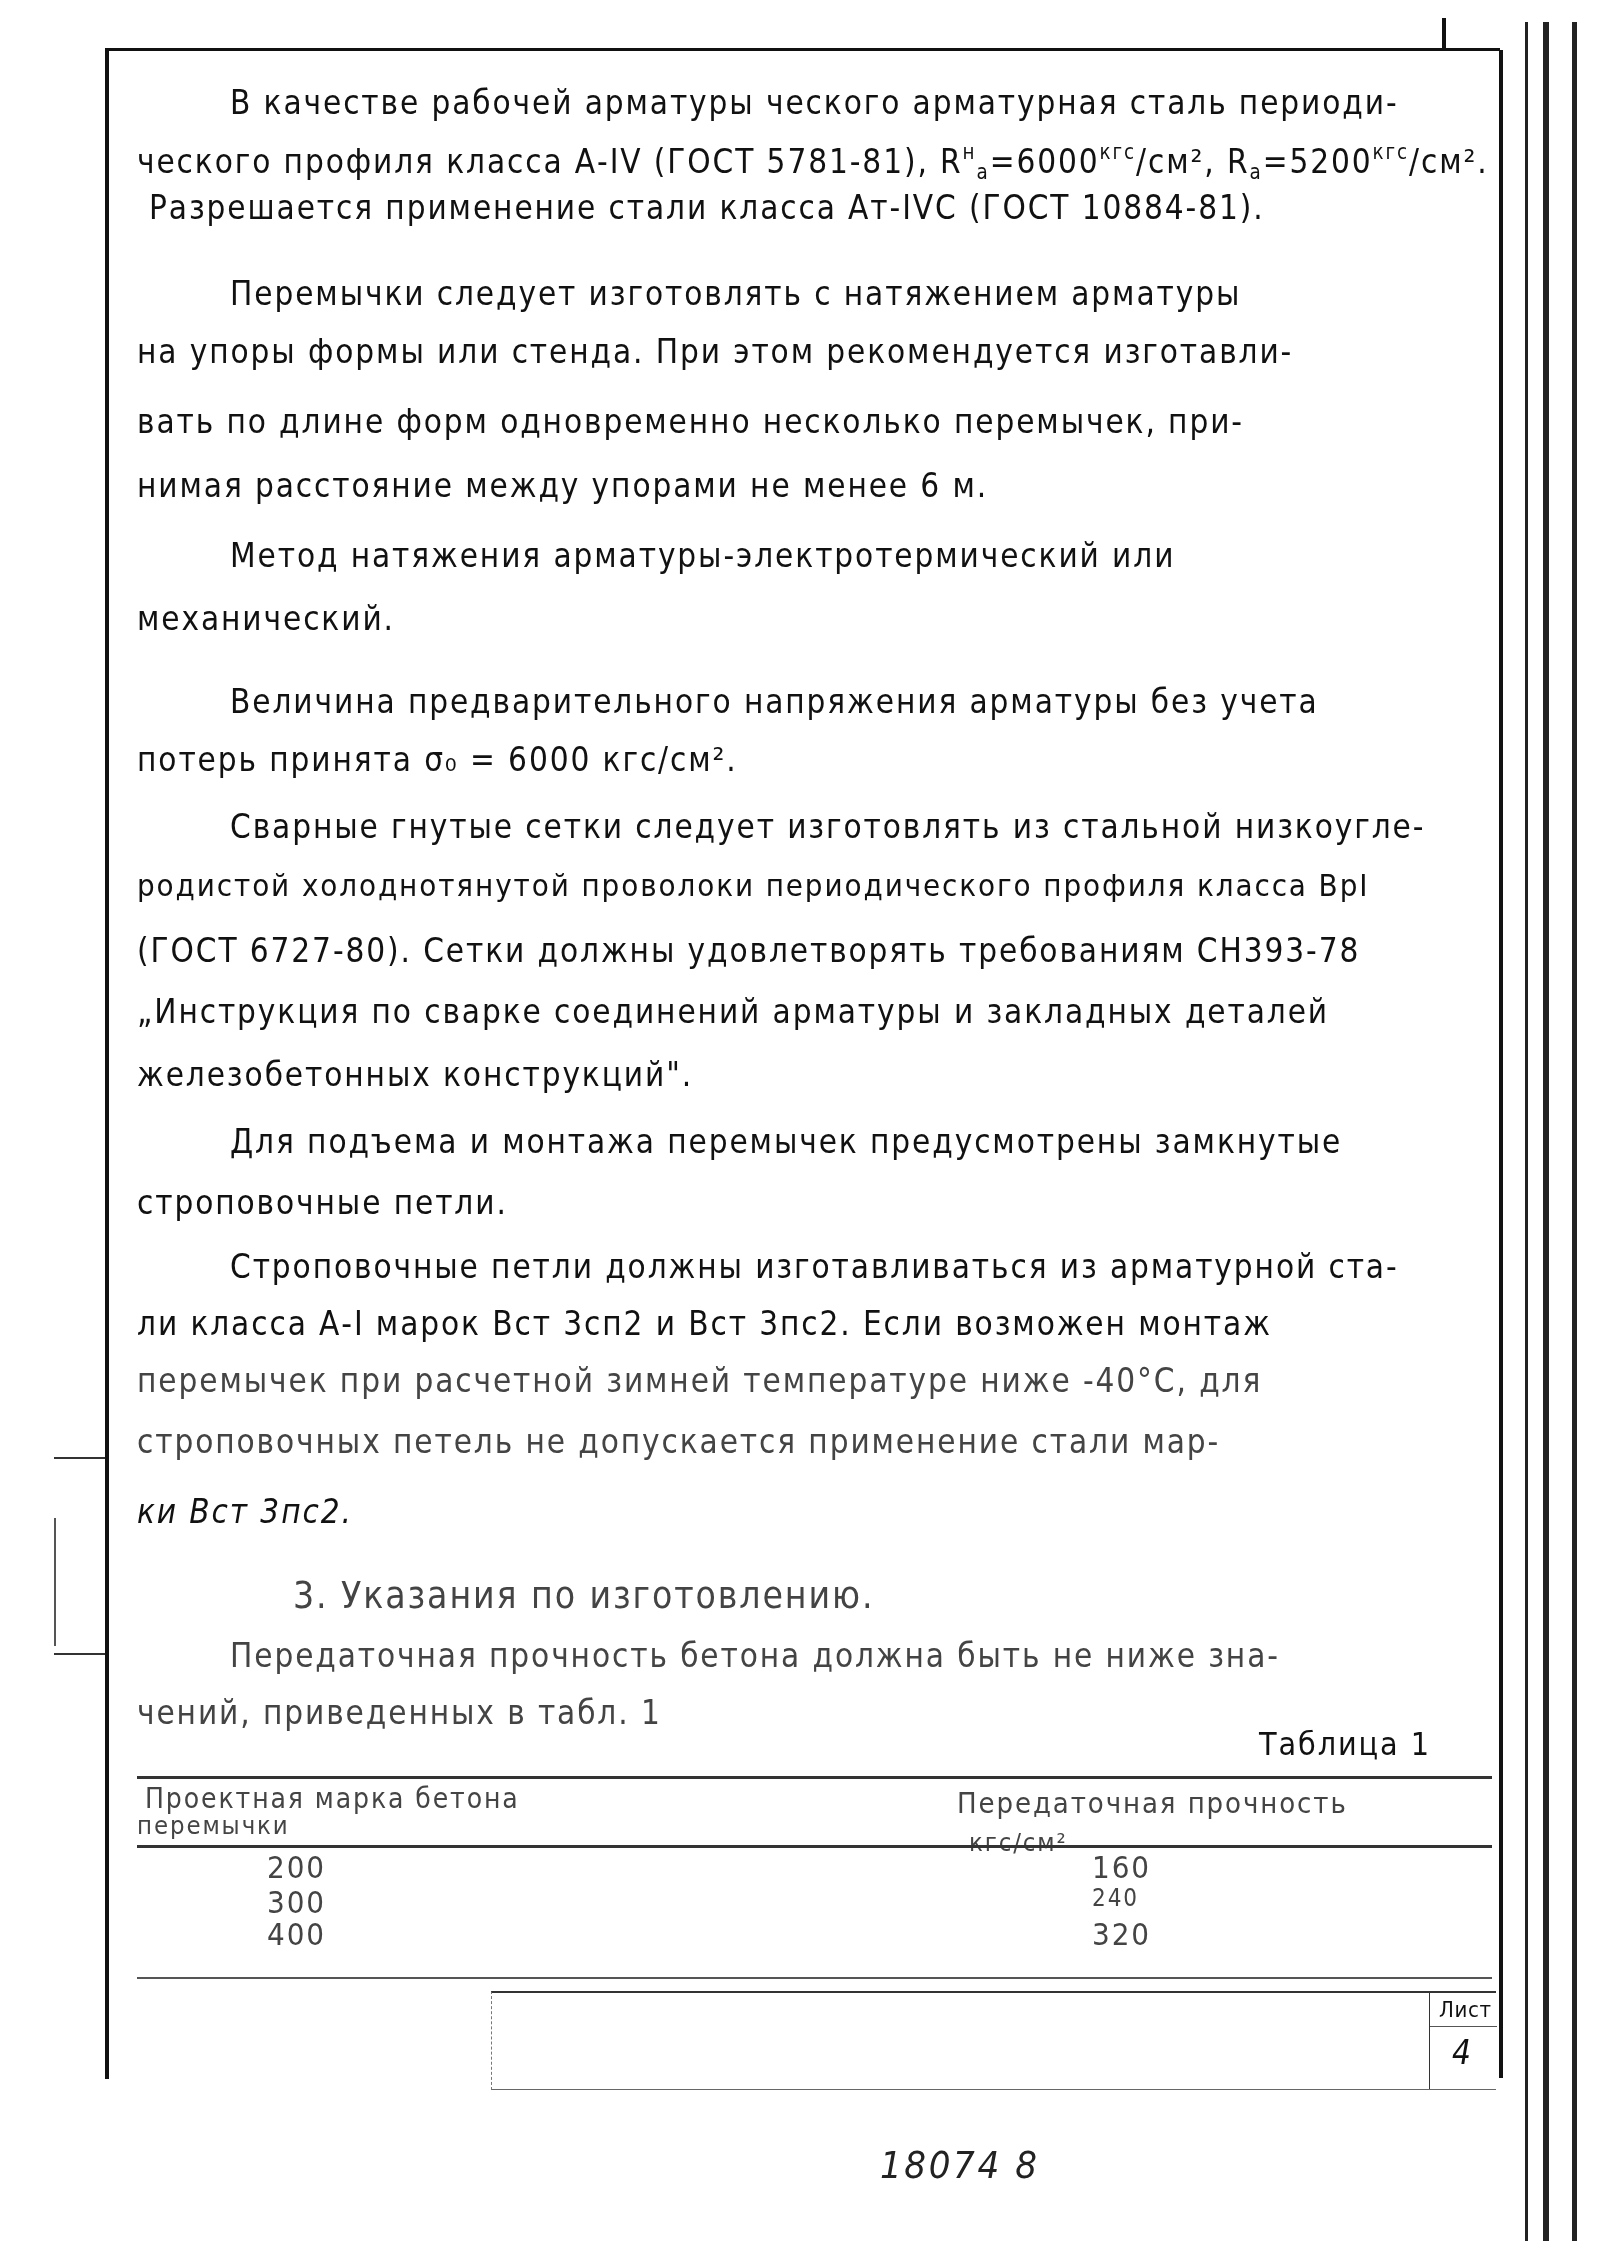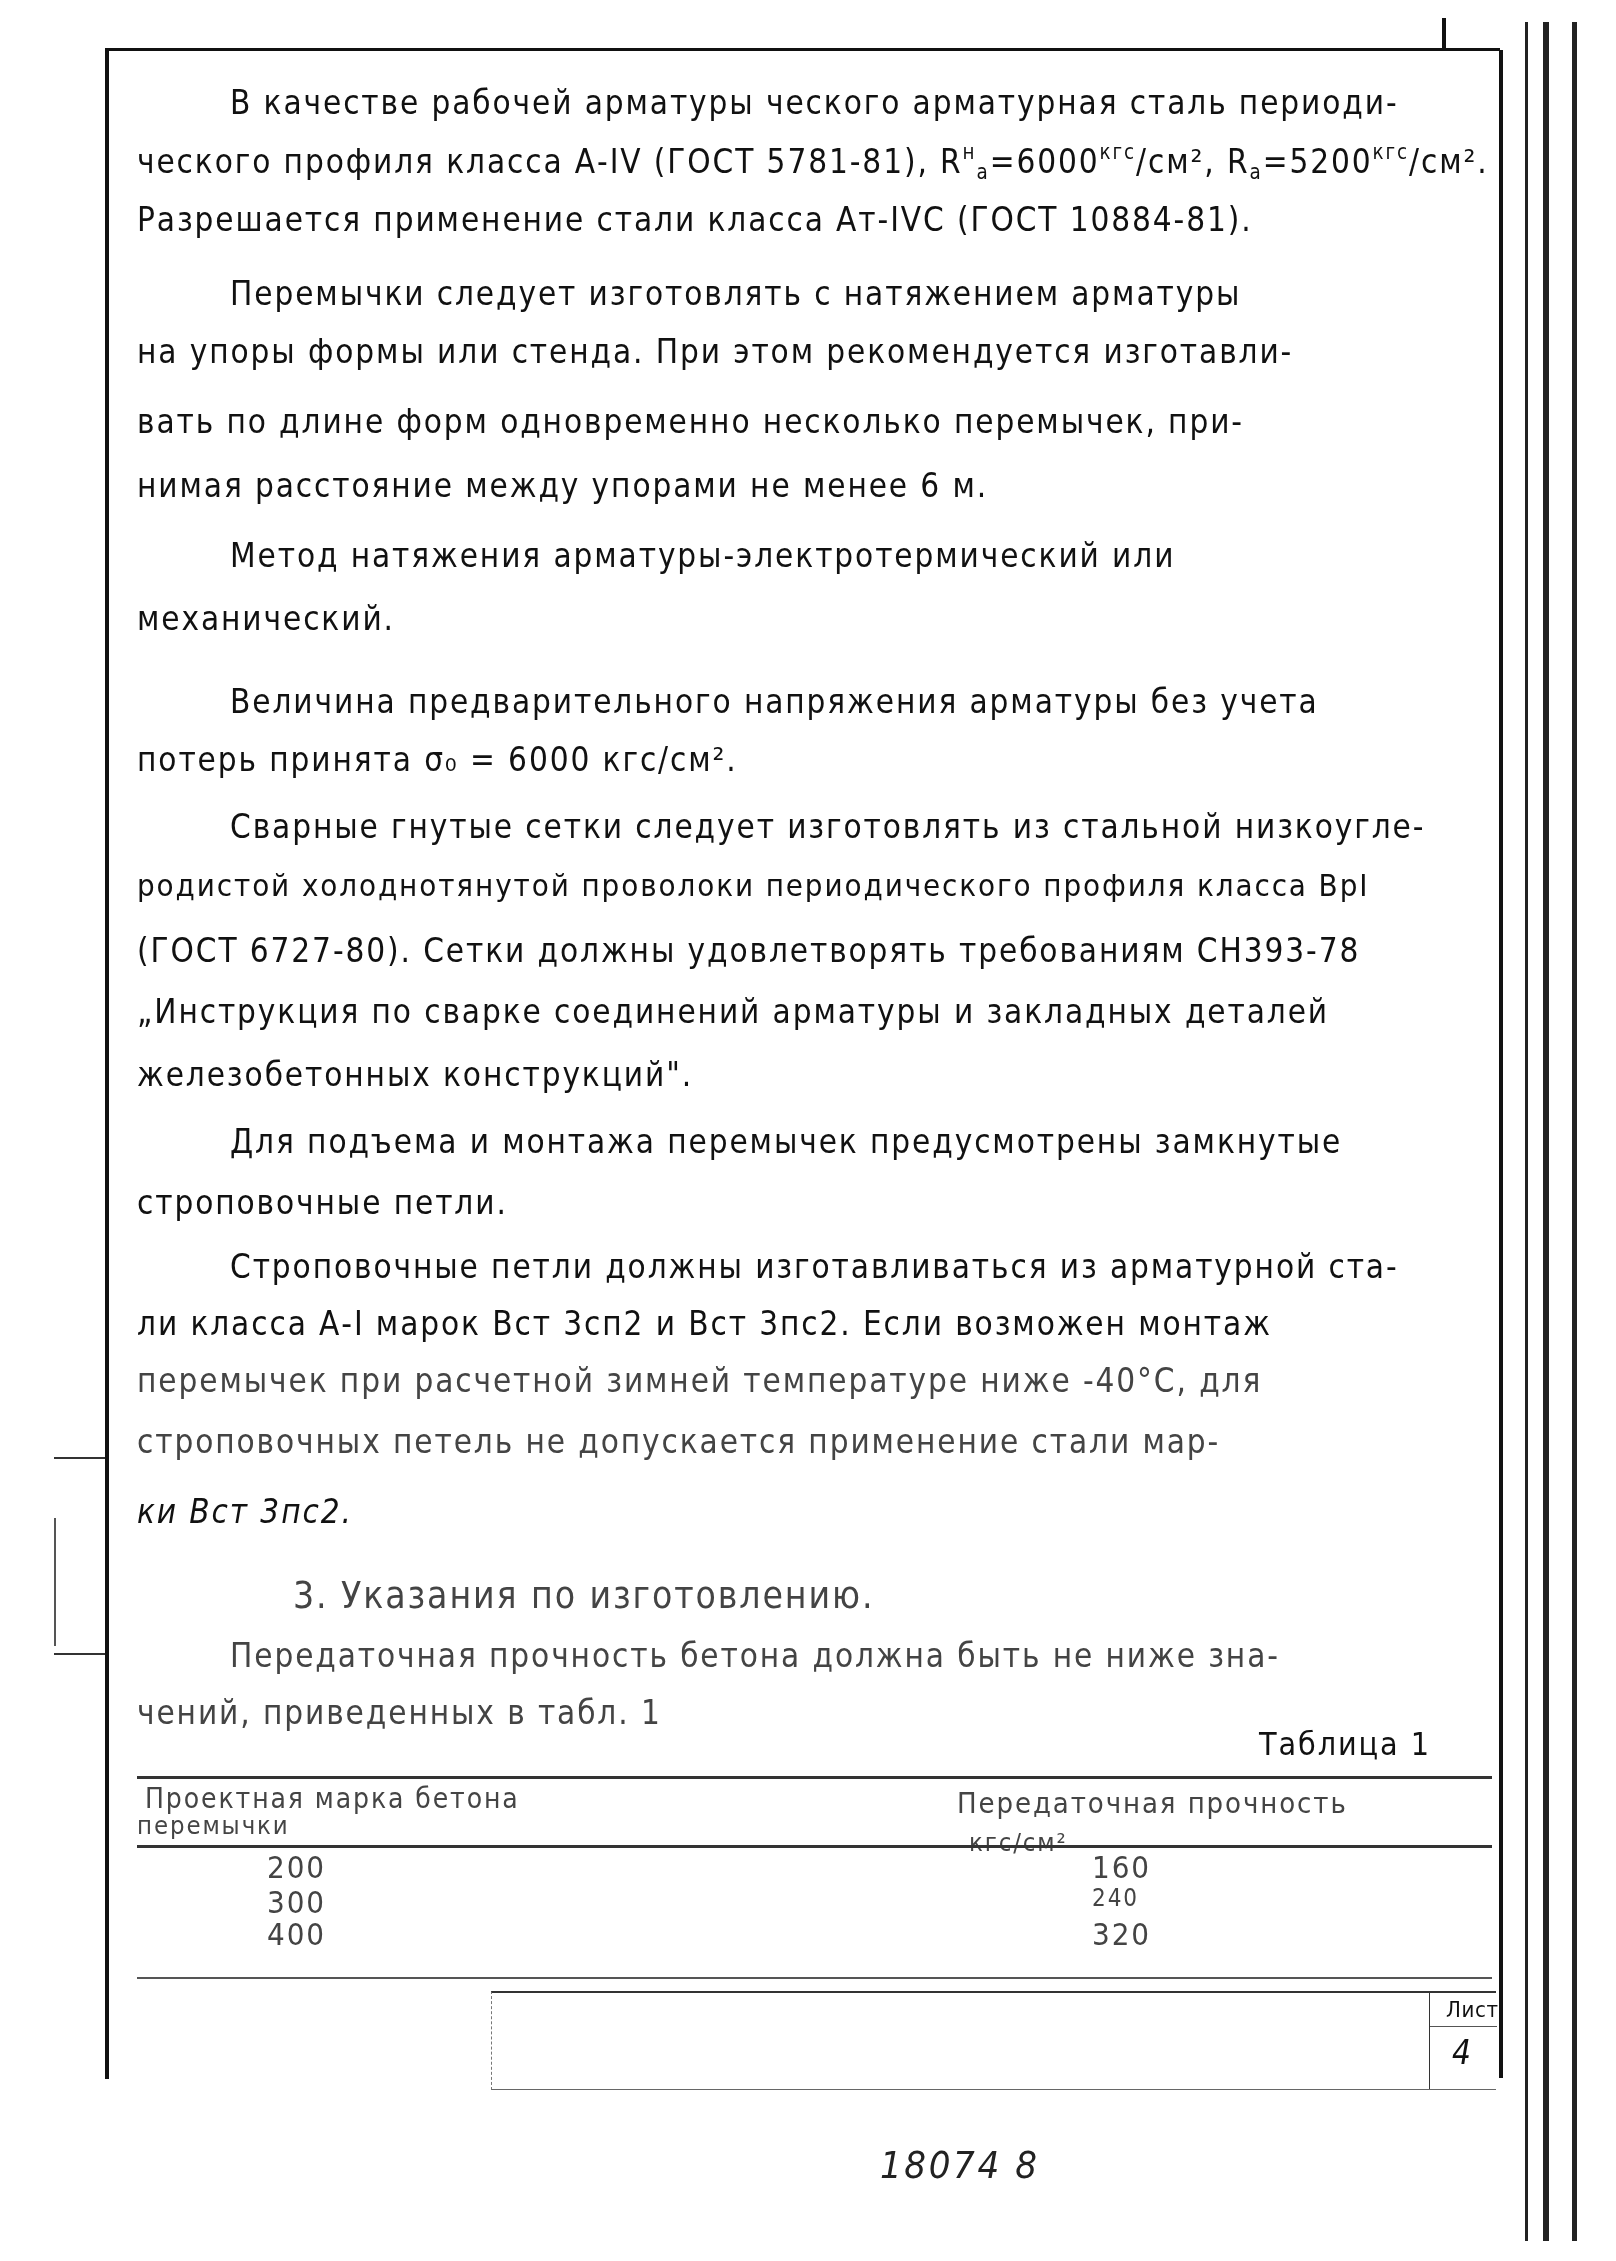--- a/index.html
+++ b/index.html
@@ -15,21 +15,21 @@
   .noindent { left:137px; }
   .faint { color:#444; }
   .sub { font-size:20.4px; vertical-align:-6.4px; }
   .sup { font-size:20.4px; vertical-align:14px; }
   .hr { position:absolute; height:2.6px; background:#333; }
   .margin-tick { position:absolute; height:1.9px; background:#333; }
   .margin-vert { position:absolute; width:1.9px; background:#555; }
   .titleblock { position:absolute; left:491px; top:1991px; width:1004px; height:96px;
                 border-top:2.6px solid #333; border-left:1.3px dashed #777; border-bottom:1.9px solid #666; }
   .tb-cell { position:absolute; left:937px; top:0; width:67px; height:96px; border-left:1.9px solid #333; }
-  .tb-label { position:absolute; top:3.8px; left:16px; font-size:22px; letter-spacing:0.6px; }
+  .tb-label { position:absolute; top:3.8px; left:9px; font-size:22px; letter-spacing:0.6px; }
   .tb-sep { position:absolute; top:33px; left:0; width:67px; height:1.3px; background:#555; }
   .tb-num { position:absolute; top:40px; left:22px; font-size:33px; font-style:italic; }
   .tb-code { position:absolute; left:128px; top:24px; font-size:51px; letter-spacing:3.8px; color:#9a9a9a; }
   .footer-note { position:absolute; left:880px; top:2143px; font-size:38px; font-style:italic; letter-spacing:2.6px; color:#222; }
 </style>
 </head>
 <body>
 
 <div class="frame"></div>
 <div class="frame-right"></div>
@@ -39,21 +39,21 @@
 <div class="edge-line" style="left:1572px;width:4.5px;"></div>
 
 <div class="margin-tick" style="left:54px;top:1457px;width:51px;"></div>
 <div class="margin-vert" style="left:54px;top:1518px;height:128px;"></div>
 <div class="margin-tick" style="left:54px;top:1653px;width:51px;"></div>
 
 <div class="txt indent" style="top:83px;">В качестве рабочей арматуры ческого арматурная сталь периоди-</div>
 <div class="txt noindent" style="top:140px;">
   <span>ческого профиля класса А-IV (ГОСТ 5781-81), R</span><span class="sup">н</span><span class="sub">a</span><span>=6000</span><span class="sup">кгс</span><span>/см², R</span><span class="sub">a</span><span>=5200</span><span class="sup">кгс</span><span>/см².</span>
 </div>
-<div class="txt noindent" style="top:200px;">Разрешается применение стали класса Ат-IVС (ГОСТ 10884-81).</div>
+<div class="txt noindent" style="top:188px;margin-left:12px;">Разрешается применение стали класса Ат-IVС (ГОСТ 10884-81).</div>
 
 <div class="txt indent" style="top:274px;">Перемычки следует изготовлять с натяжением арматуры</div>
 <div class="txt noindent" style="top:332px;">на упоры формы или стенда. При этом рекомендуется изготавли-</div>
 <div class="txt noindent" style="top:402px;">вать по длине форм одновременно несколько перемычек, при-</div>
 <div class="txt noindent" style="top:466px;">нимая расстояние между упорами не менее 6 м.</div>
 
 <div class="txt indent" style="top:536px;">Метод натяжения арматуры-электротермический или</div>
 <div class="txt noindent" style="top:599px;">механический.</div>
 
 <div class="txt indent" style="top:682px;">Величина предварительного напряжения арматуры без учета</div>

